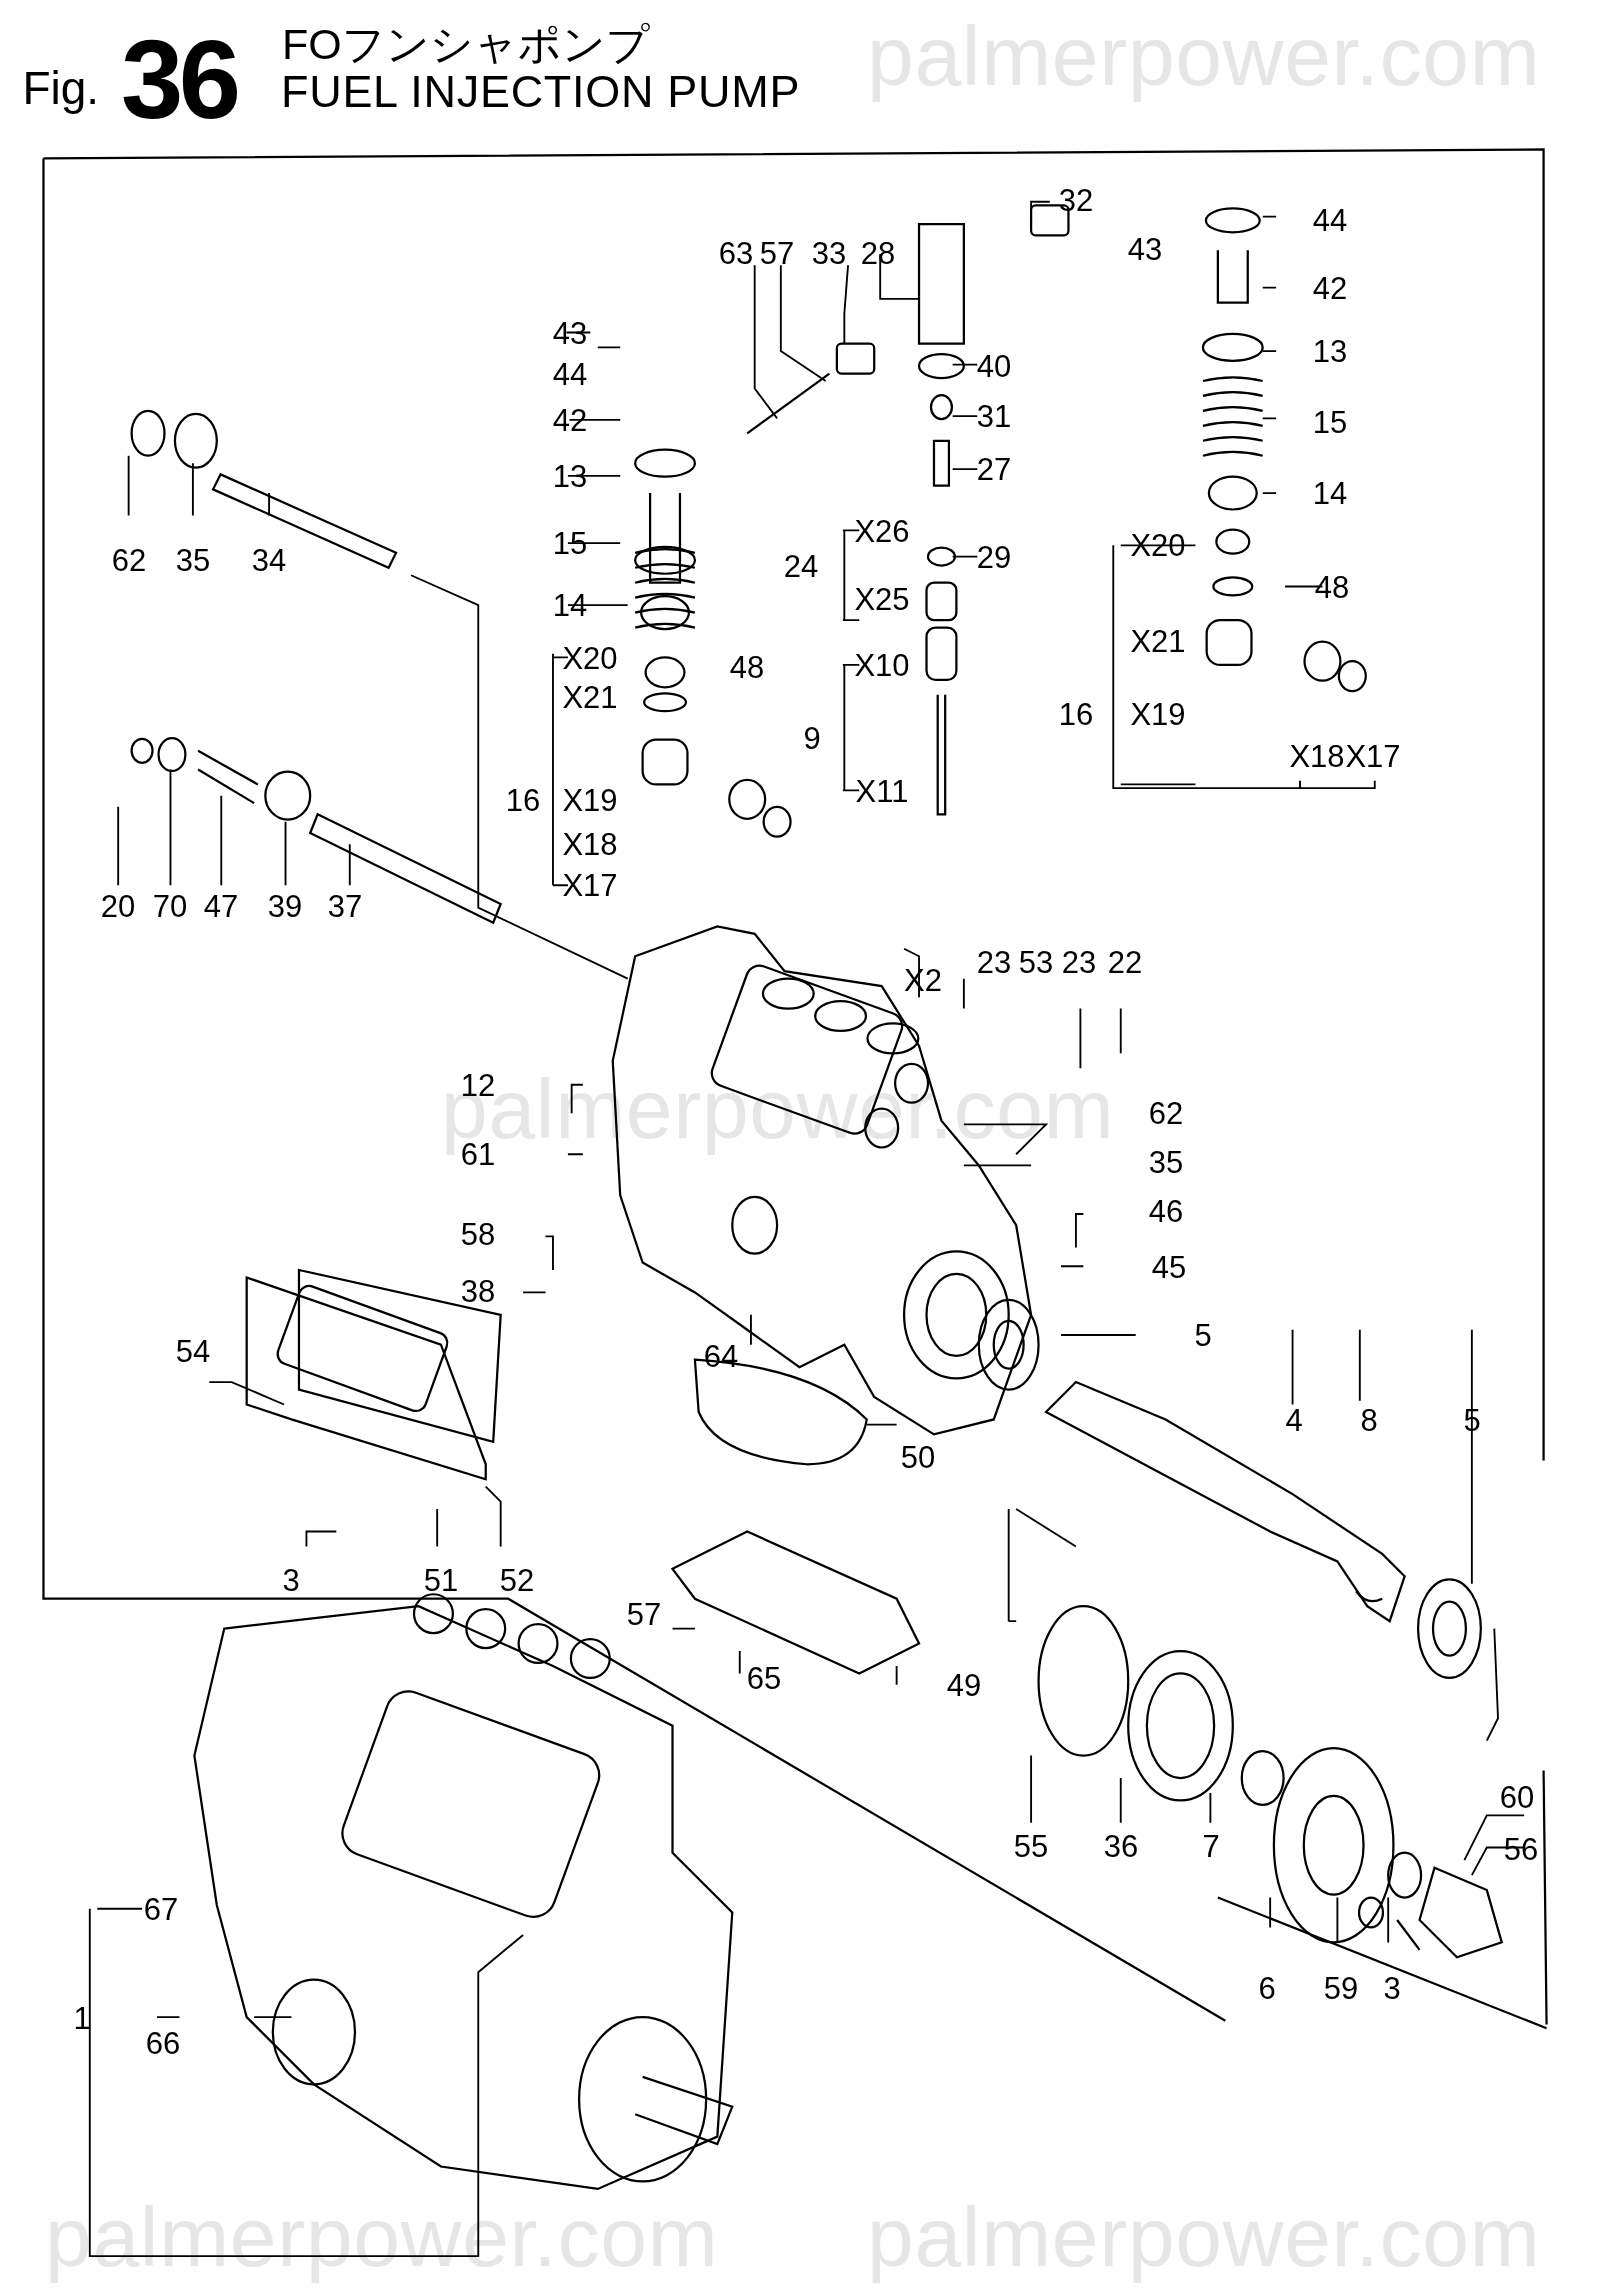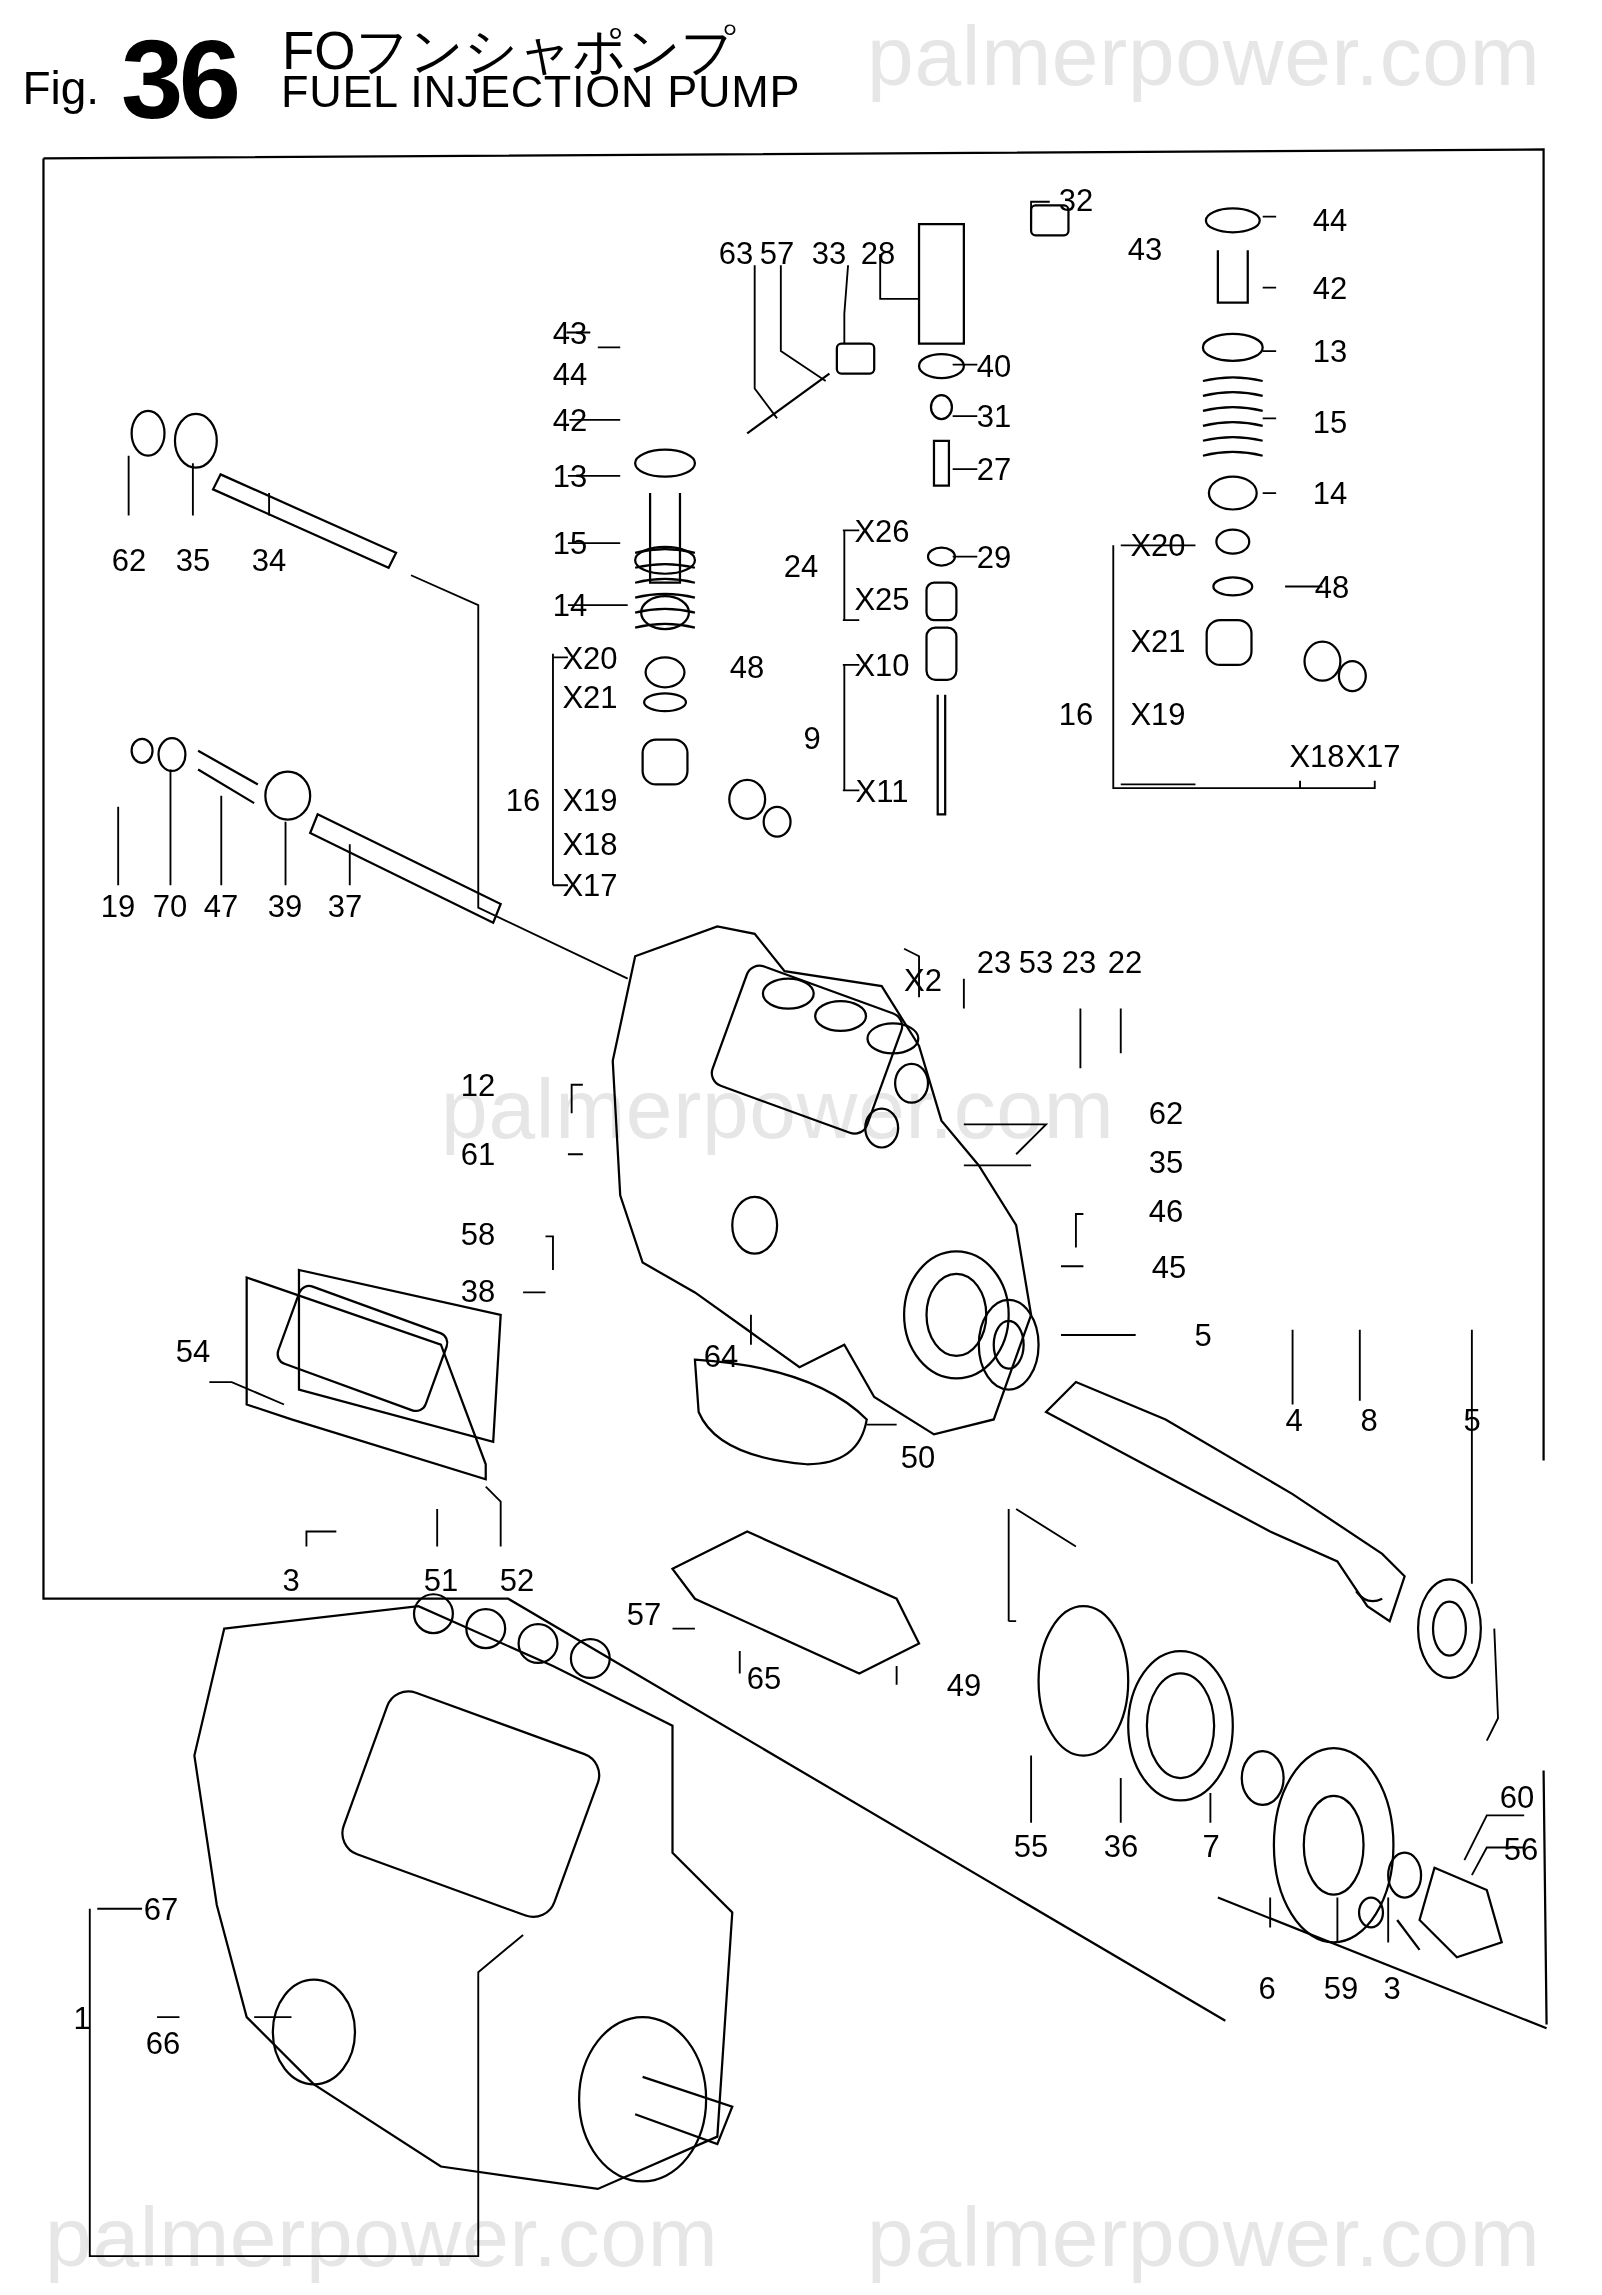--- a/index.html
+++ b/index.html
@@ -1,20 +1,20 @@
 <!DOCTYPE html>
 <html style="font-size:12px"><head>
 <meta charset="utf-8">
 <style>
   html,body{margin:0;padding:0;background:#ffffff;}
   body{width:1602px;height:2295px;position:relative;overflow:hidden;font-family:"Liberation Sans",sans-serif;color:#000;}
   .wm{position:absolute;font-family:"Liberation Sans",sans-serif;font-size:84px;color:#e6e6e6;letter-spacing:0.7px;white-space:nowrap;}
   .hdr-fig{position:absolute;left:22.4px;top:61px;font-size:46px;}
   .hdr-num{position:absolute;left:121px;top:15px;font-size:112px;font-weight:bold;letter-spacing:-4.5px;}
-  .hdr-jp{position:absolute;left:282px;top:16.4px;font-size:53px;}
+  .hdr-jp{position:absolute;left:282px;top:16.4px;font-size:43px;}
   .hdr-en{position:absolute;left:281px;top:66px;font-size:45px;letter-spacing:0.7px;}
   svg.art{position:absolute;left:0;top:0;}
   .lbl{position:absolute;font-family:"Liberation Sans",sans-serif;font-size:31px;line-height:1;white-space:nowrap;transform:translate(-50%,-50%);}
 </style>
 </head>
 <body>
 
 <div class="wm" style="left:867px;top:7.5px;">palmerpower.com</div>
 <div class="wm" style="left:441px;top:1061px;">palmerpower.com</div>
 <div class="wm" style="left:45px;top:2189px;">palmerpower.com</div>
@@ -204,21 +204,21 @@
 <div class="lbl" style="left:1332px;top:587px;">48</div>
 <div class="lbl" style="left:1158px;top:641px;">X21</div>
 <div class="lbl" style="left:1076px;top:714px;">16</div>
 <div class="lbl" style="left:1158px;top:714px;">X19</div>
 <div class="lbl" style="left:1317px;top:756px;">X18</div>
 <div class="lbl" style="left:1373px;top:756px;">X17</div>
 
 <div class="lbl" style="left:129px;top:560px;">62</div>
 <div class="lbl" style="left:193px;top:560px;">35</div>
 <div class="lbl" style="left:269px;top:560px;">34</div>
-<div class="lbl" style="left:118px;top:906px;">19</div>
+<div class="lbl" style="left:118px;top:906px;">20</div>
 <div class="lbl" style="left:170px;top:906px;">70</div>
 <div class="lbl" style="left:221px;top:906px;">47</div>
 <div class="lbl" style="left:285px;top:906px;">39</div>
 <div class="lbl" style="left:345px;top:906px;">37</div>
 
 <div class="lbl" style="left:923px;top:980px;">X2</div>
 <div class="lbl" style="left:994px;top:962px;">23</div>
 <div class="lbl" style="left:1036px;top:962px;">53</div>
 <div class="lbl" style="left:1079px;top:962px;">23</div>
 <div class="lbl" style="left:1125px;top:962px;">22</div>

